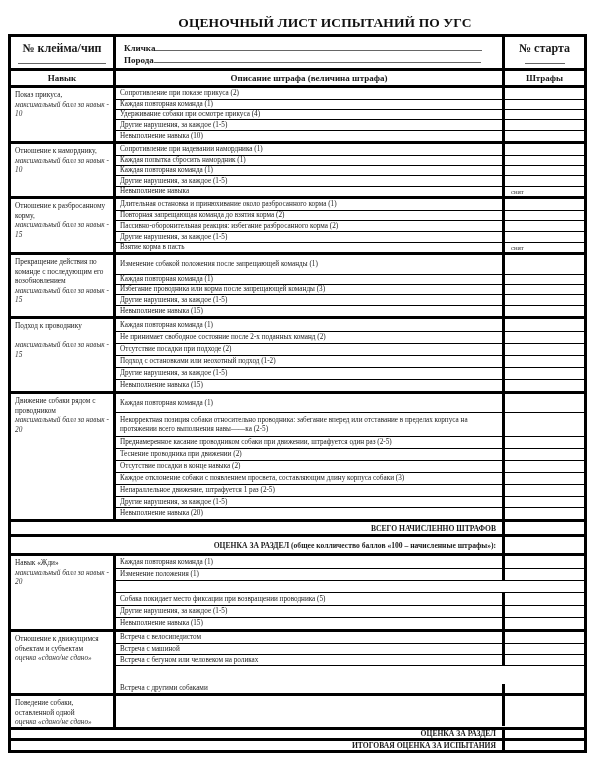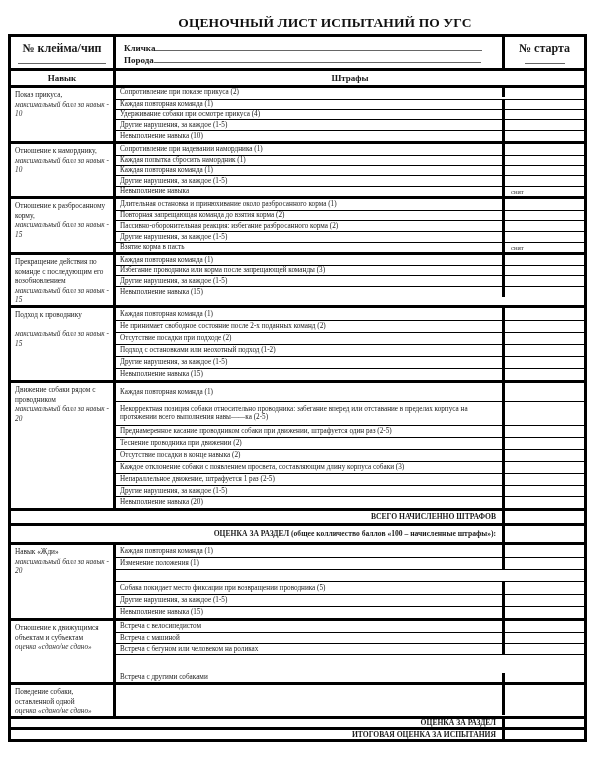--- a/index.html
+++ b/index.html
@@ -62,31 +62,32 @@
           <span class="ul"></span>
         </div>
     </div>
     <div class="c3">
       <span>№ старта</span>
       <span class="blank-line"></span>
     </div>
   </div>
   <div class="row colhdr thick-top">
     <div class="c1">Навык</div>
+    <div class="c2">Описание штрафа (величина штрафа)</div>
     <div class="c3">Штрафы</div>
   </div>
 
   <div id="sections-a">
       <div class="sec">
         <div class="lbl">
           <div>Показ прикуса,</div>
           <div class="it">максимальный балл за навык - 10</div>
         </div>
         <div class="rows">
-          <div class="r" style="height: 11px; flex-direction: column;">
+          <div class="r" style="height: 11px;">
             <div class="desc">Сопротивление при показе прикуса (2)</div>
             <div class="pen"></div>
           </div>
           <div class="r" style="height: 10px;">
             <div class="desc">Каждая повторная команда (1)</div>
             <div class="pen"></div>
           </div>
           <div class="r" style="height: 10px;">
             <div class="desc">Удерживание собаки при осмотре прикуса (4)</div>
             <div class="pen"></div>
@@ -156,20 +157,24 @@
             <div class="pen">снят</div>
           </div>
         </div>
       </div>
       <div class="sec">
         <div class="lbl">
           <div>Прекращение действия по команде с последующим его возобновлением</div>
           <div class="it">максимальный балл за навык - 15</div>
         </div>
         <div class="rows">
+          <div class="r" style="height: 19px;">
+            <div class="desc">Изменение собакой положения после запрещающей команды (1)</div>
+            <div class="pen"></div>
+          </div>
           <div class="r" style="height: 10px;">
             <div class="desc">Каждая повторная команда (1)</div>
             <div class="pen"></div>
           </div>
           <div class="r" style="height: 10px;">
             <div class="desc">Избегание проводника или корма после запрещающей команды (3)</div>
             <div class="pen"></div>
           </div>
           <div class="r" style="height: 11px;">
             <div class="desc">Другие нарушения, за каждое (1-5)</div>

